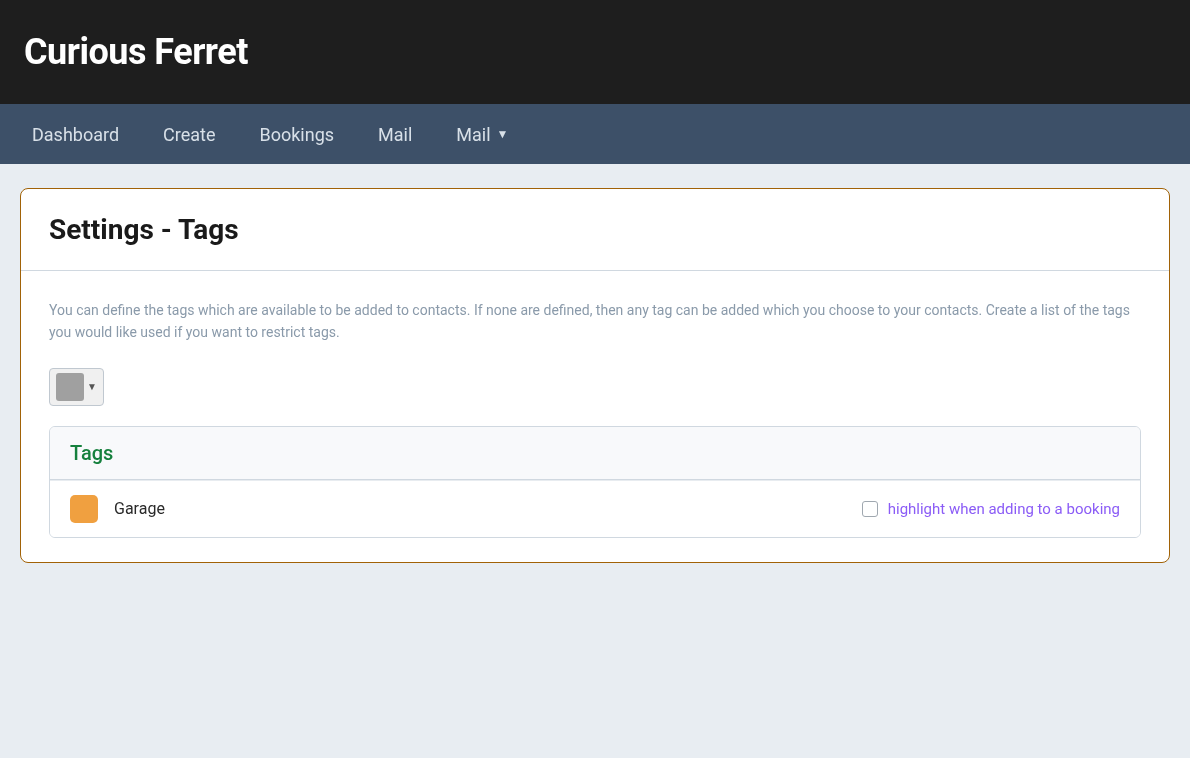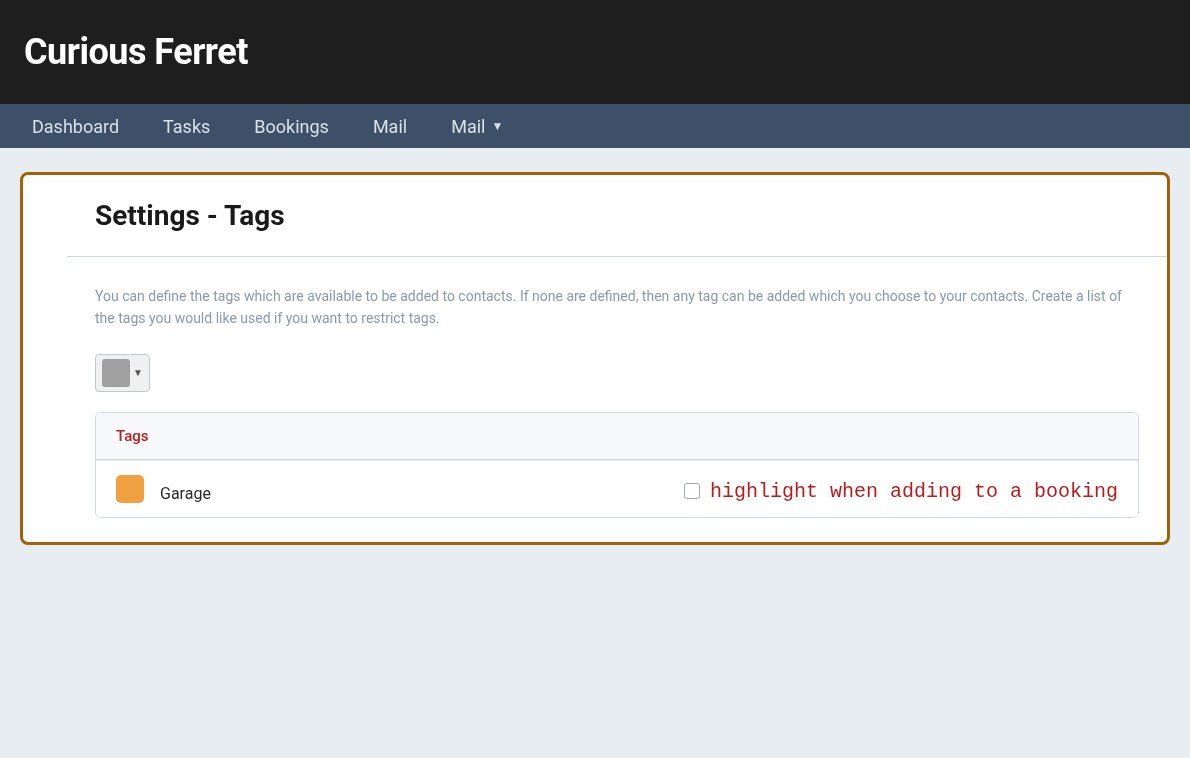--- a/index.html
+++ b/index.html
@@ -27,21 +27,21 @@
     .app-title {
       color: #ffffff;
       font-size: 36px;
       font-weight: 700;
       letter-spacing: -0.5px;
     }
 
     
     .nav-bar {
       background-color: #3d5068;
-      height: 44px;
+      height: 60px;
       display: flex;
       align-items: center;
       padding: 0 10px;
     }
 
     .nav-item {
       color: #d8e0e8;
       font-size: 18px;
       padding: 8px 22px;
       cursor: pointer;
@@ -60,23 +60,22 @@
 
     
     .main-content {
       padding: 24px 20px;
     }
 
     
     .settings-card {
       background-color: #ffffff;
       border-radius: 8px;
-      border: 3px solid #a16207;
+      border: 1px solid #a16207;
       overflow: hidden;
-      padding-left: 44px;
     }
 
     .settings-header {
       padding: 24px 28px;
       border-bottom: 1px solid #d0d8e0;
     }
 
     .settings-title {
       font-size: 28px;
       font-weight: 700;
@@ -121,30 +120,30 @@
 
     
     .tags-table {
       border: 1px solid #d0d8e0;
       border-radius: 6px;
       overflow: hidden;
     }
 
     .tags-table-header {
       padding: 14px 20px;
-      font-size: 15px;
+      font-size: 20px;
       font-weight: 500;
-      color: #b91c1c;
+      color: #15803d;
       background-color: #f8f9fb;
       border-bottom: 1px solid #d0d8e0;
     }
 
     .tags-table-row {
       display: flex;
-      align-items: flex-end;
+      align-items: center;
       padding: 14px 20px;
       border-top: 1px solid #e8ecf0;
       background-color: #ffffff;
       gap: 16px;
     }
 
     .tag-color-dot {
       width: 28px;
       height: 28px;
       border-radius: 5px;
@@ -171,38 +170,37 @@
       border: 1px solid #a0a8b0;
       border-radius: 3px;
       background: #fff;
       cursor: pointer;
       appearance: none;
       -webkit-appearance: none;
       flex-shrink: 0;
     }
 
     .tag-highlight-label {
-      font-size: 20px;
-      color: #b91c1c;
-      font-family: Liberation Mono, monospace;
+      font-size: 15px;
+      color: #8b5cf6;
     }
   </style>
 </head>
 <body>
 
 <header class="app-header">
   <h1 class="app-title">Curious Ferret</h1>
 </header>
 
 <nav class="nav-bar">
   <a class="nav-item">
     <span>Dashboard</span>
   </a>
   <a class="nav-item">
-    <span>Tasks</span>
+    <span>Create</span>
   </a>
   <a class="nav-item">
     <span>Bookings</span>
   </a>
   <a class="nav-item">
     <span>Mail</span>
   </a>
   <a class="nav-item">
     <span>Mail</span>
     <span class="nav-dropdown-arrow">▼</span>

